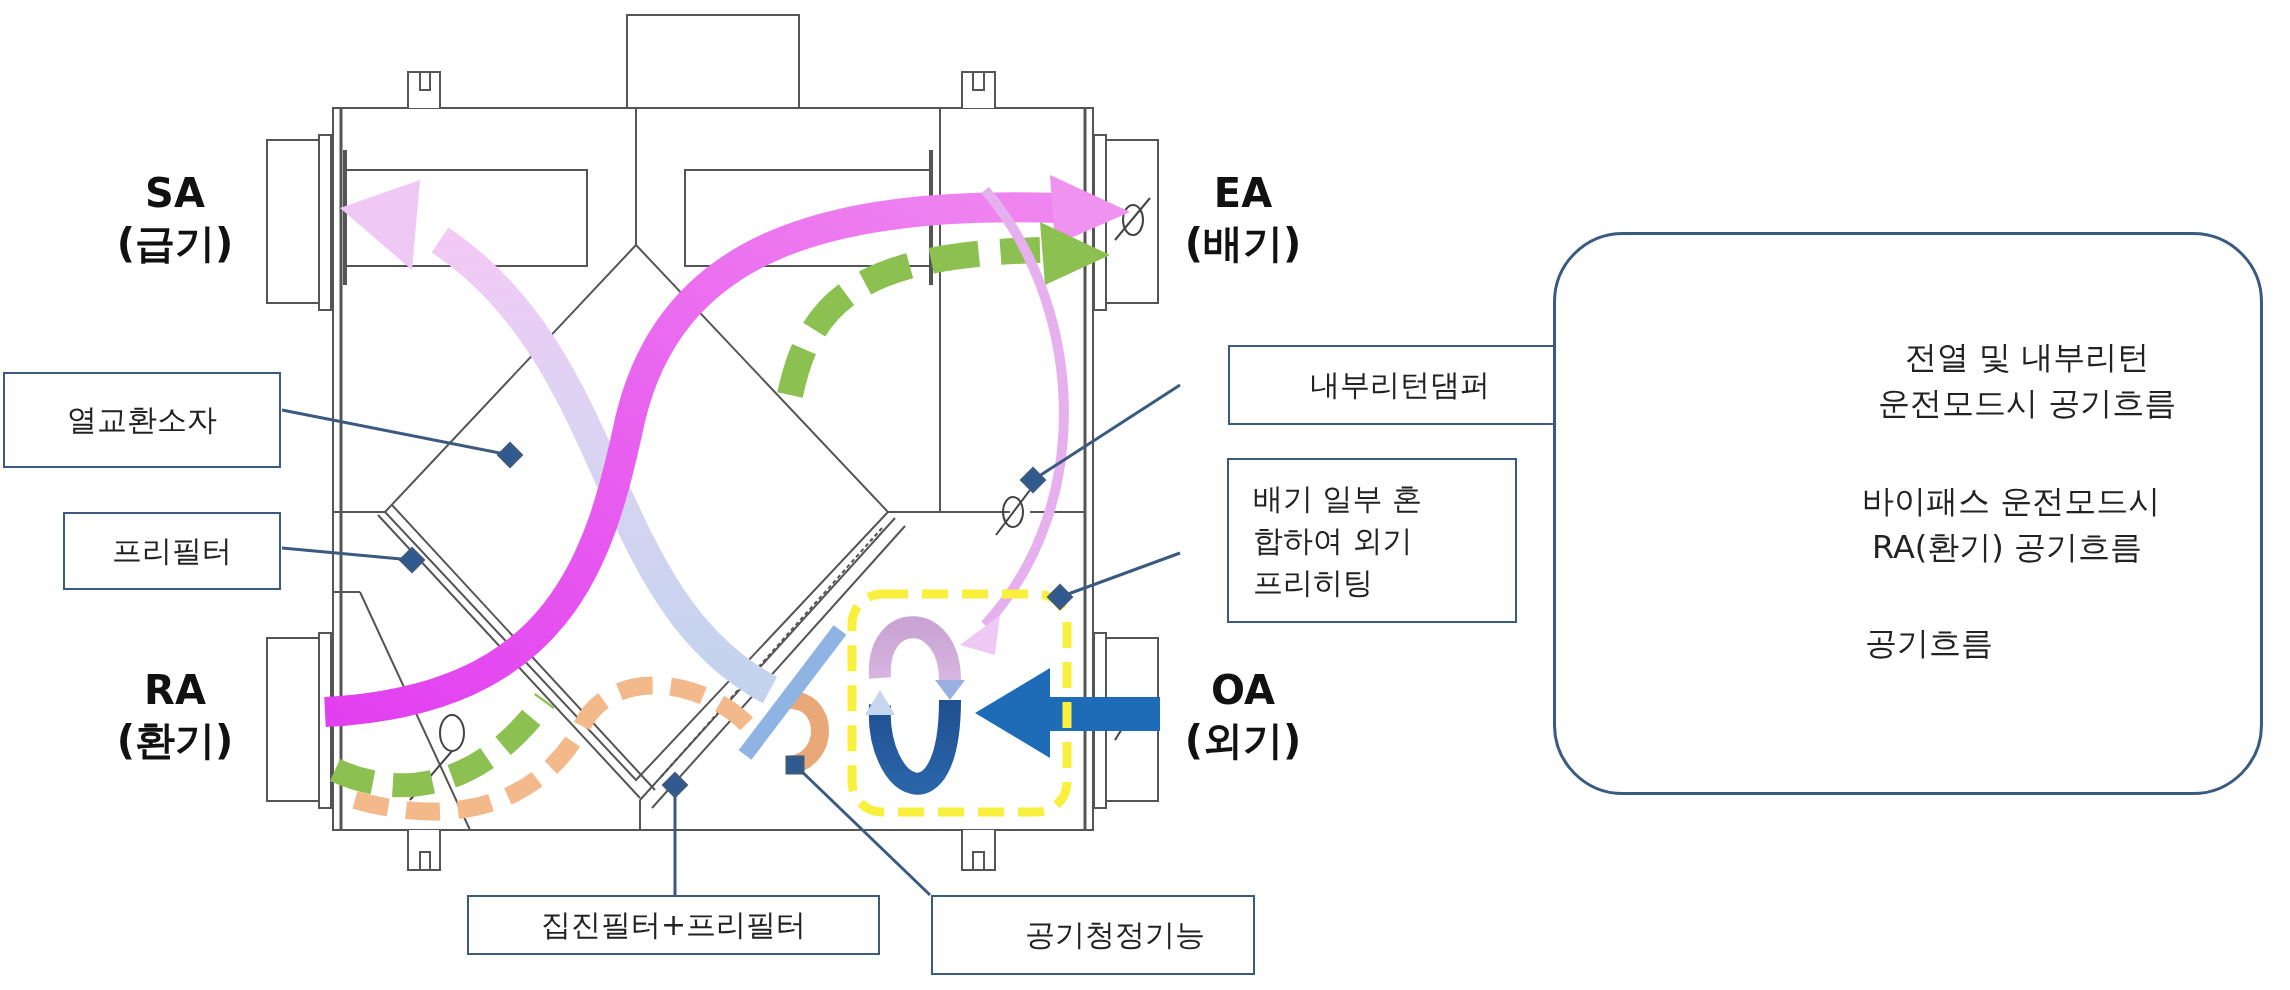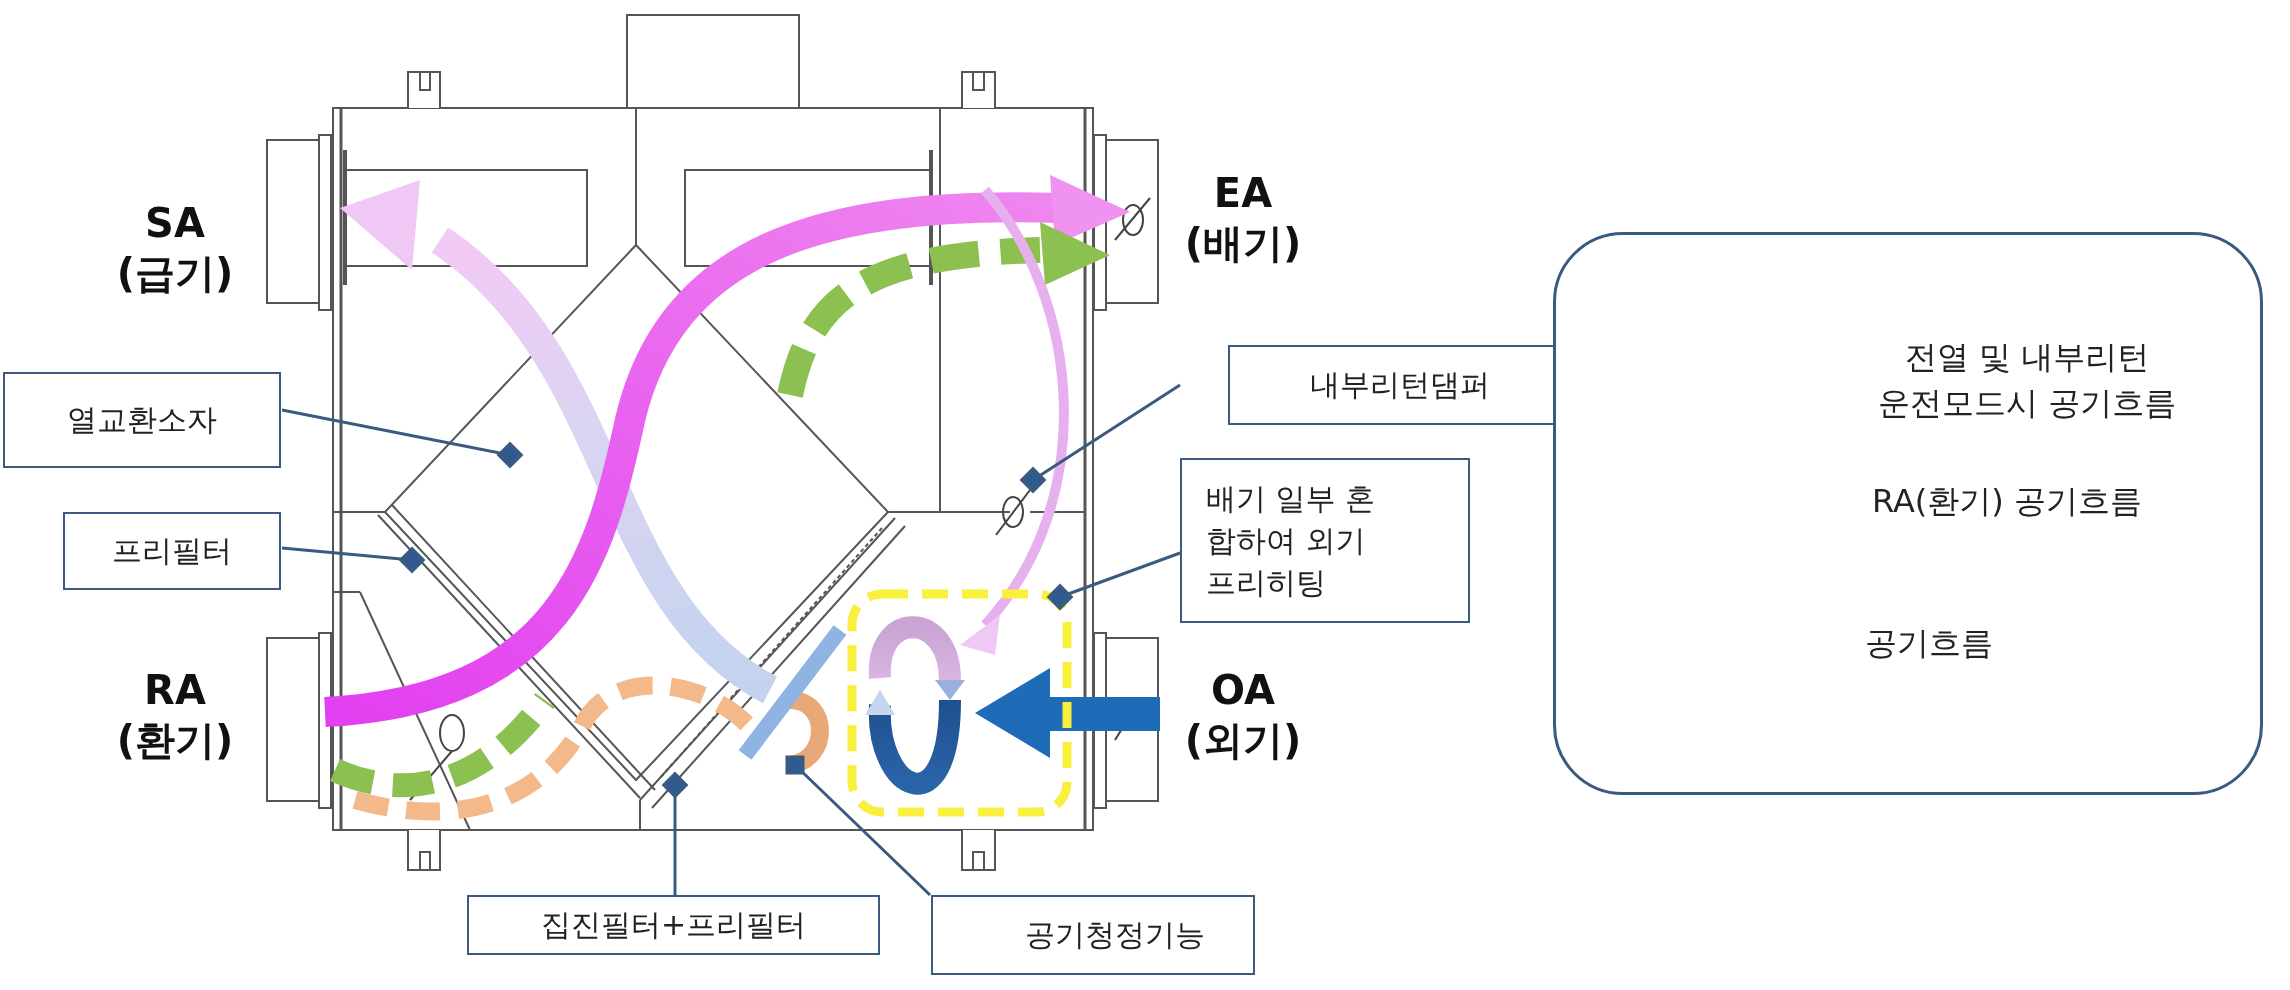--- a/index.html
+++ b/index.html
@@ -4,21 +4,21 @@
 <style>
   html, body { margin: 0; padding: 0; background: #ffffff; }
   body { width: 2290px; height: 990px; position: relative; overflow: hidden;
          font-family: "DejaVu Sans", "Liberation Sans", sans-serif; }
   svg#diagram { position: absolute; left: 0; top: 0; }
   .port-label { position: absolute; text-align: center; font-weight: bold;
                 font-size: 40px; line-height: 50px; color: #111; width: 160px; }
   .callout { position: absolute; border: 2px solid #3b5a80; background: #fff;
              font-size: 30px; color: #222; box-sizing: border-box;
              display: flex; align-items: center; justify-content: center; line-height: 42px; }
-  .callout.multi { justify-content: flex-start; padding-left: 24px; align-items: center; }
+  .callout.multi { justify-content: flex-start; padding-left: 24px; align-items: center; margin-left: 47px; }
   .callout.multi span { display: block; }
   .legend { position: absolute; left: 1553px; top: 232px; width: 710px; height: 563px;
             border: 3px solid #3b5a80; border-radius: 70px; box-sizing: border-box; background: #fff; }
   .legend-text { position: absolute; font-size: 32px; color: #222; line-height: 46px; }
 </style>
 </head>
 <body>
 
 <svg id="diagram" width="2290" height="990" viewBox="0 0 2290 990">
   <defs>
@@ -191,21 +191,21 @@
     </g>
     <g>
       <rect x="1604" y="633" width="32" height="18" fill="#f4b98a"></rect>
       <rect x="1648" y="633" width="32" height="18" fill="#f4b98a"></rect>
       <rect x="1692" y="633" width="22" height="18" fill="#f4b98a"></rect>
       <polygon points="1790,642 1740,612 1740,672" fill="#f4b98a"></polygon>
     </g>
   </g>
 </svg>
 
-<div class="port-label" style="left:95px; top:168px;margin-top:30px;">
+<div class="port-label" style="left:95px; top:168px;">
   <div>SA</div>
   <div>(급기)</div>
 </div>
 <div class="port-label" style="left:1163px; top:168px;">
   <div>EA</div>
   <div>(배기)</div>
 </div>
 <div class="port-label" style="left:95px; top:665px;">
   <div>RA</div>
   <div>(환기)</div>
@@ -237,17 +237,18 @@
 <div class="callout" style="left:931px; top:895px; width:324px; height:80px;padding-left:44px;">
   <span>공기청정기능</span>
 </div>
 
 <div class="legend"></div>
 <div class="legend-text" style="left:1878px; top:334px;text-align:center;">
   <div>전열 및 내부리턴</div>
   <div>운전모드시 공기흐름</div>
 </div>
 <div class="legend-text" style="left:1862px; top:478px;">
+  <div>바이패스 운전모드시</div>
   <div style="padding-left:10px;">RA(환기) 공기흐름</div>
 </div>
 <div class="legend-text" style="left:1865px; top:620px;">
   <div>공기흐름</div>
 </div>
 
 </body></html>

